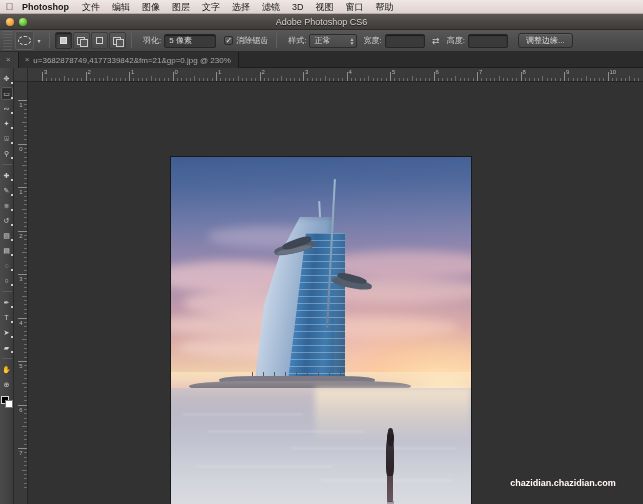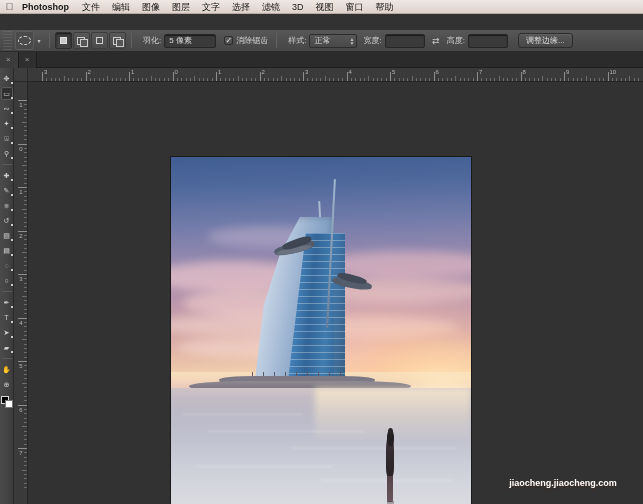--- a/index.html
+++ b/index.html
@@ -420,20 +420,27 @@
     <span class="menu-item">图层</span>
     <span class="menu-item">文字</span>
     <span class="menu-item">选择</span>
     <span class="menu-item">滤镜</span>
     <span class="menu-item">3D</span>
     <span class="menu-item">视图</span>
     <span class="menu-item">窗口</span>
     <span class="menu-item">帮助</span>
   </div>
 
+  <div class="titlebar">
+    <div class="wbtns">
+      <span class="wbtn amber"></span>
+      <span class="wbtn green"></span>
+    </div>
+    <div class="title">Adobe Photoshop CS6</div>
+  </div>
 
   <div class="optionsbar">
     <div class="ob-grip"></div>
 
     <div class="tool-marquee">
       <span class="dashed-ellipse"></span>
     </div>
     <div class="ob-caret">▾</div>
 
     <div class="ob-sep"></div>
@@ -484,20 +491,21 @@
 
     <div class="ob-button">调整边缘...</div>
   </div>
 
   <div class="tabbar">
     <div class="doctab active">
       <span class="tab-x">×</span>
     </div>
     <div class="doctab inactive">
       <span class="tab-x">×</span>
+      <span>u=3682878749,4177339842&amp;fm=21&amp;gp=0.jpg @ 230%</span>
     </div>
   </div>
 
   <div class="toolpalette">
     <div class="tpitem">✥<span class="dot"></span></div>
     <div class="tpitem selected">▭<span class="dot"></span></div>
     <div class="tpitem">∾<span class="dot"></span></div>
     <div class="tpitem">✦<span class="dot"></span></div>
     <div class="tpitem">⍓<span class="dot"></span></div>
     <div class="tpitem">⚲<span class="dot"></span></div>
@@ -835,17 +843,17 @@
       <div class="person">
         <div class="p-legs"></div>
         <div class="p-body"></div>
         <div class="p-hair"></div>
         <div class="p-head"></div>
         <div class="p-refl"></div>
       </div>
     </div>
 
     <div class="watermark">
-      <div class="wm-url">jiaocheng.jiaocheng.com</div>
+      <div class="wm-url">chazidian.chazidian.com</div>
     </div>
 
   </div>
 </div>
 
 </body></html>

